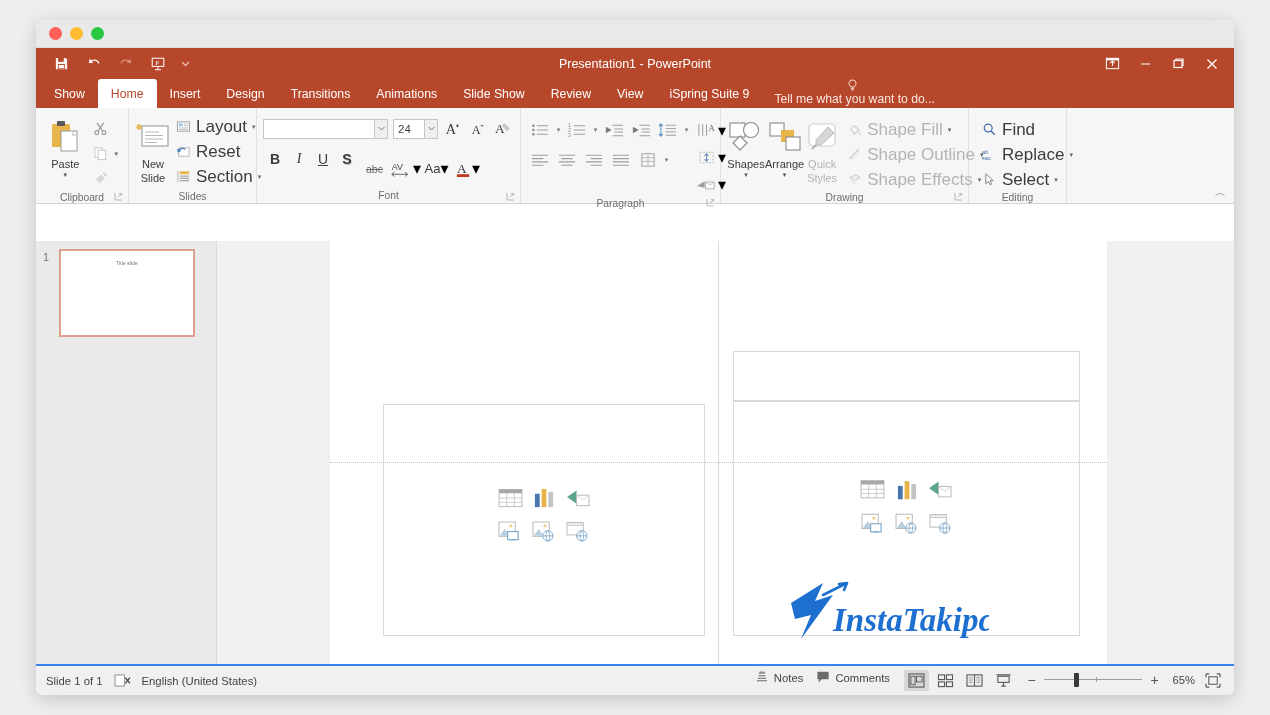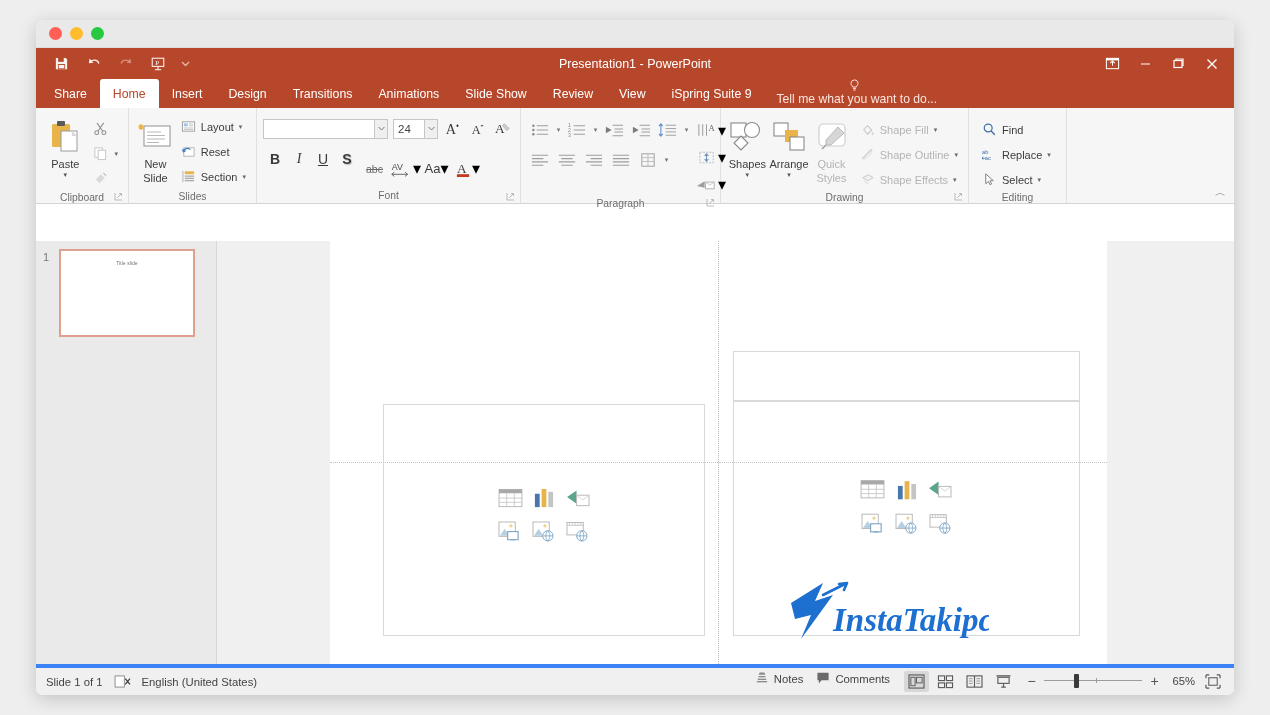--- a/index.html
+++ b/index.html
@@ -127,21 +127,21 @@
     font-size: 11px; color: #3c3c3c; line-height: 12.5px;
     text-align: center; margin-top: 1px;
   }
   .bigbtn .caret { font-size: 7px; color: #555; line-height: 8px; }
 
   .smallcol { display: flex; flex-direction: column; justify-content: flex-start; }
   .smallbtn {
     height: 25px; display: flex; align-items: center; gap: 4px;
     padding: 0 4px; cursor: pointer; border-radius: 2px;
   }
-  .smallbtn .lbl { font-size: 11px; color: #3c3c3c; white-space: nowrap; }
+  .smallbtn .lbl { font-size: 17px; color: #3c3c3c; white-space: nowrap; }
   .smallbtn.dim .lbl { color: #b4b4b4; }
   .smallbtn .caret { font-size: 7px; color: #666; margin-left: 1px; }
   .icn { width: 17px; height: 17px; display: flex; align-items: center; justify-content: center; }
 
   
   .fontrow1 { display: flex; align-items: center; gap: 3px; height: 25px; }
   .fontrow2 { display: flex; align-items: center; gap: 0px; height: 27px; margin-top: 4px; }
   .fname-box {
     width: 112px; height: 20px; background: #fff;
     border: 1px solid #c6c6c6; display: flex; align-items: center;
@@ -229,21 +229,21 @@
   .ph-icon { width: 26px; height: 24px; cursor: pointer; display: flex; align-items: center; justify-content: center; }
 
   #watermark {
     position: absolute; left: 572px; top: 332px;
     width: 200px; height: 76px; pointer-events: none;
   }
 
   
   #status-bar {
     position: absolute; left: 0; right: 0; bottom: 0; height: 31px;
-    background: #f0f0f0; border-top: 4px solid #3b82f6;
+    background: #f0f0f0; border-top: 2px solid #3b82f6;
     display: flex; align-items: center; font-size: 11.3px; color: #444;
   }
   #status-left { display: flex; align-items: center; padding-left: 10px; gap: 11px; }
   .sb-item { display: flex; align-items: center; gap: 5px; cursor: pointer; white-space: nowrap; }
   #status-right {
     margin-left: auto; display: flex; align-items: flex-start;
     padding-right: 10px; gap: 4px;
   }
   .view-btn {
     width: 25px; height: 21px; display: flex; align-items: center;
@@ -339,21 +339,21 @@
         </div>
         <div class="win-btn" title="Close">
           <svg width="14" height="14" viewBox="0 0 14 14">
               <path d="M2.5 2.5 L11.5 11.5 M11.5 2.5 L2.5 11.5" stroke="#fff" stroke-width="1.4"></path>
             </svg>
         </div>
       </div>
     </div>
 
     <div id="tab-strip">
-      <div class="tab">Share</div>
+      <div class="tab">Show</div>
       <div class="tab active">Home</div>
       <div class="tab">Insert</div>
       <div class="tab">Design</div>
       <div class="tab">Transitions</div>
       <div class="tab">Animations</div>
       <div class="tab">Slide Show</div>
       <div class="tab">Review</div>
       <div class="tab">View</div>
       <div class="tab">iSpring Suite 9</div>
 

